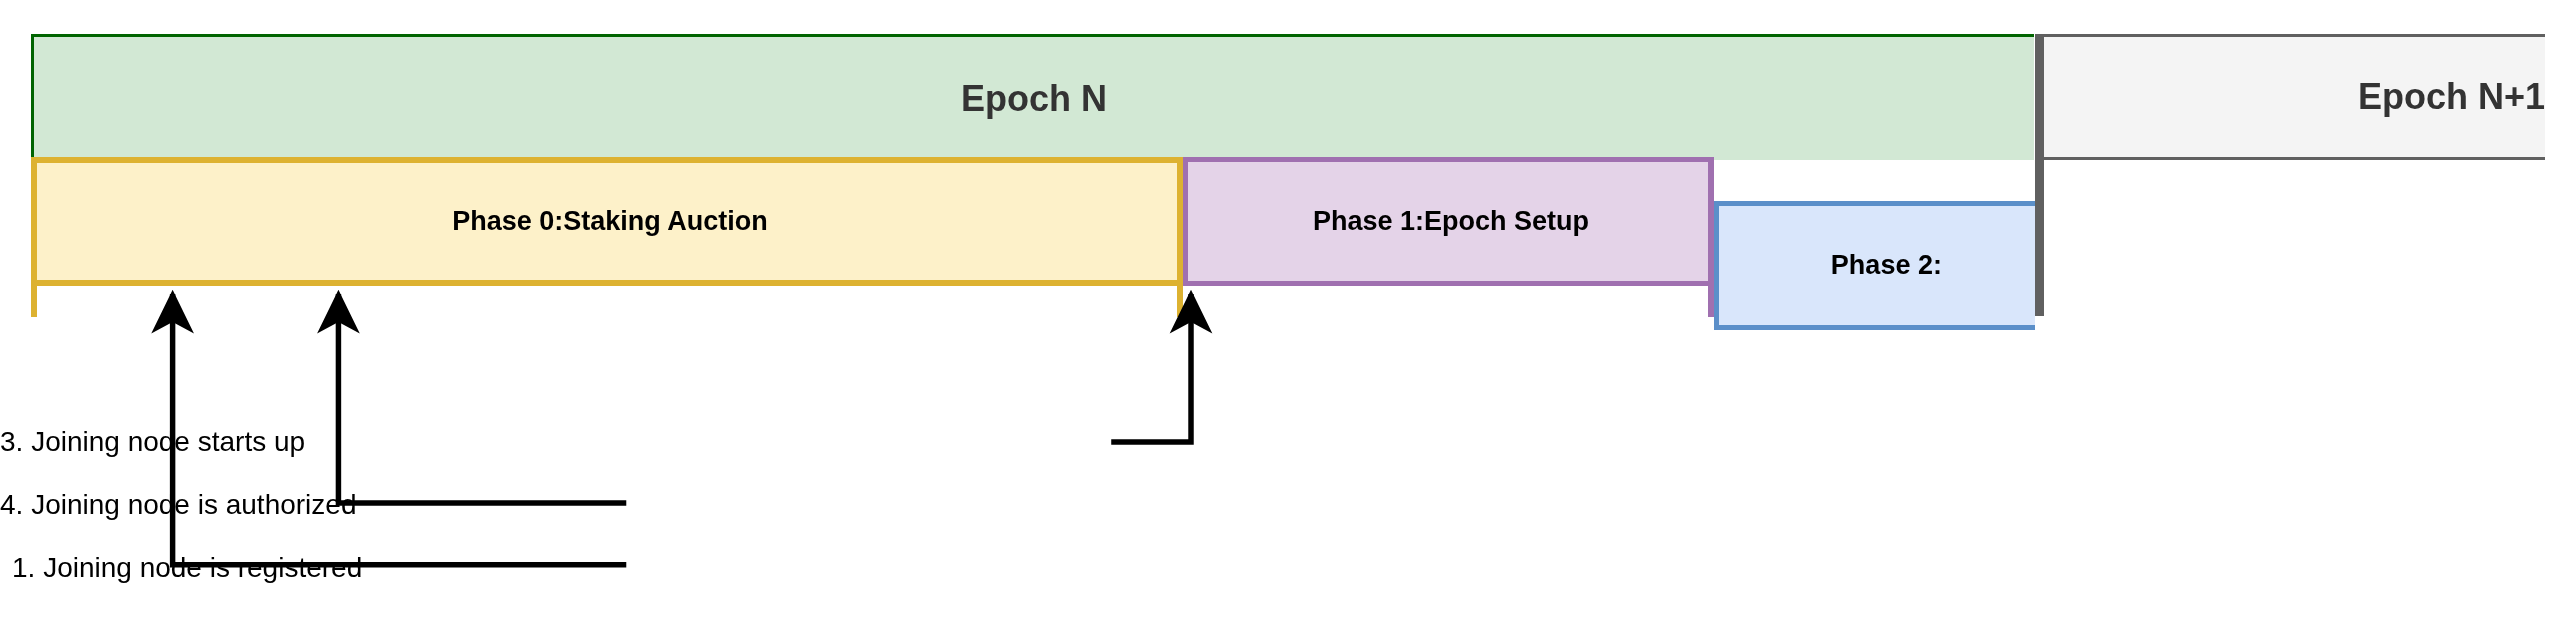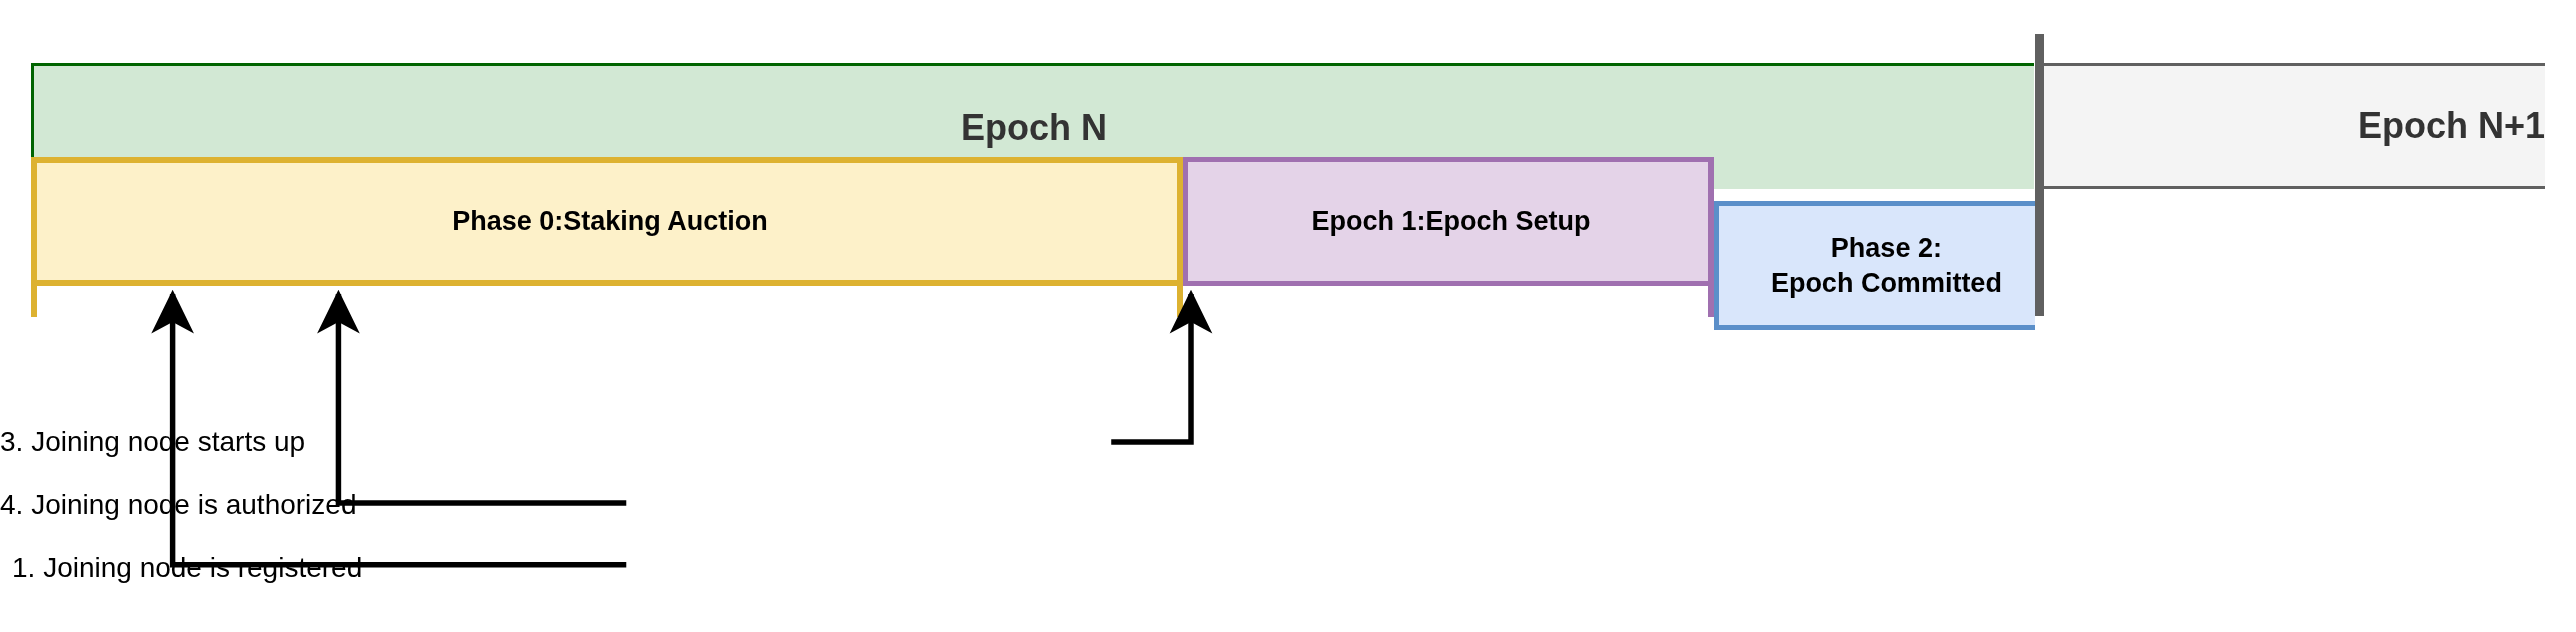--- a/index.html
+++ b/index.html
@@ -22,21 +22,20 @@
 
   
   .epoch-box {
     position: absolute;
     box-sizing: border-box;
     display: flex;
     align-items: center;
     justify-content: center;
     font-weight: bold;
     white-space: nowrap;
-    margin-top: 29px;
   }
   #epoch-n {
     left: 31px;
     top: 34px;
     width: 2003px;
     height: 126px;
     background: #d2e8d4;
     border: 3.9px solid #006400;
     border-right: none;
     border-bottom: none;
@@ -156,28 +155,27 @@
   <div class="epoch-box" id="epoch-n1">
     <span>Epoch N+1</span>
   </div>
 
   <div class="phase-box" id="phase-0">
     <div>Phase 0:</div>
     <div>Staking Auction</div>
   </div>
 
   <div class="phase-box" id="phase-1">
-    <div>Epoch 1:</div>
+    <div>Phase 1:</div>
     <div>Epoch Setup</div>
   </div>
 
   <div class="phase-box" id="phase-2">
     <div class="phase-text-wrap">
       <div>Phase 2:</div>
-      <div>Epoch Committed</div>
     </div>
   </div>
 
   <div class="phase-tick" id="tick-left"></div>
   <div class="phase-tick" id="tick-mid"></div>
   <div class="phase-tick" id="tick-purple"></div>
 
   <div id="epoch-divider"></div>
 
   <svg id="callouts" viewBox="0 0 3292 808">

